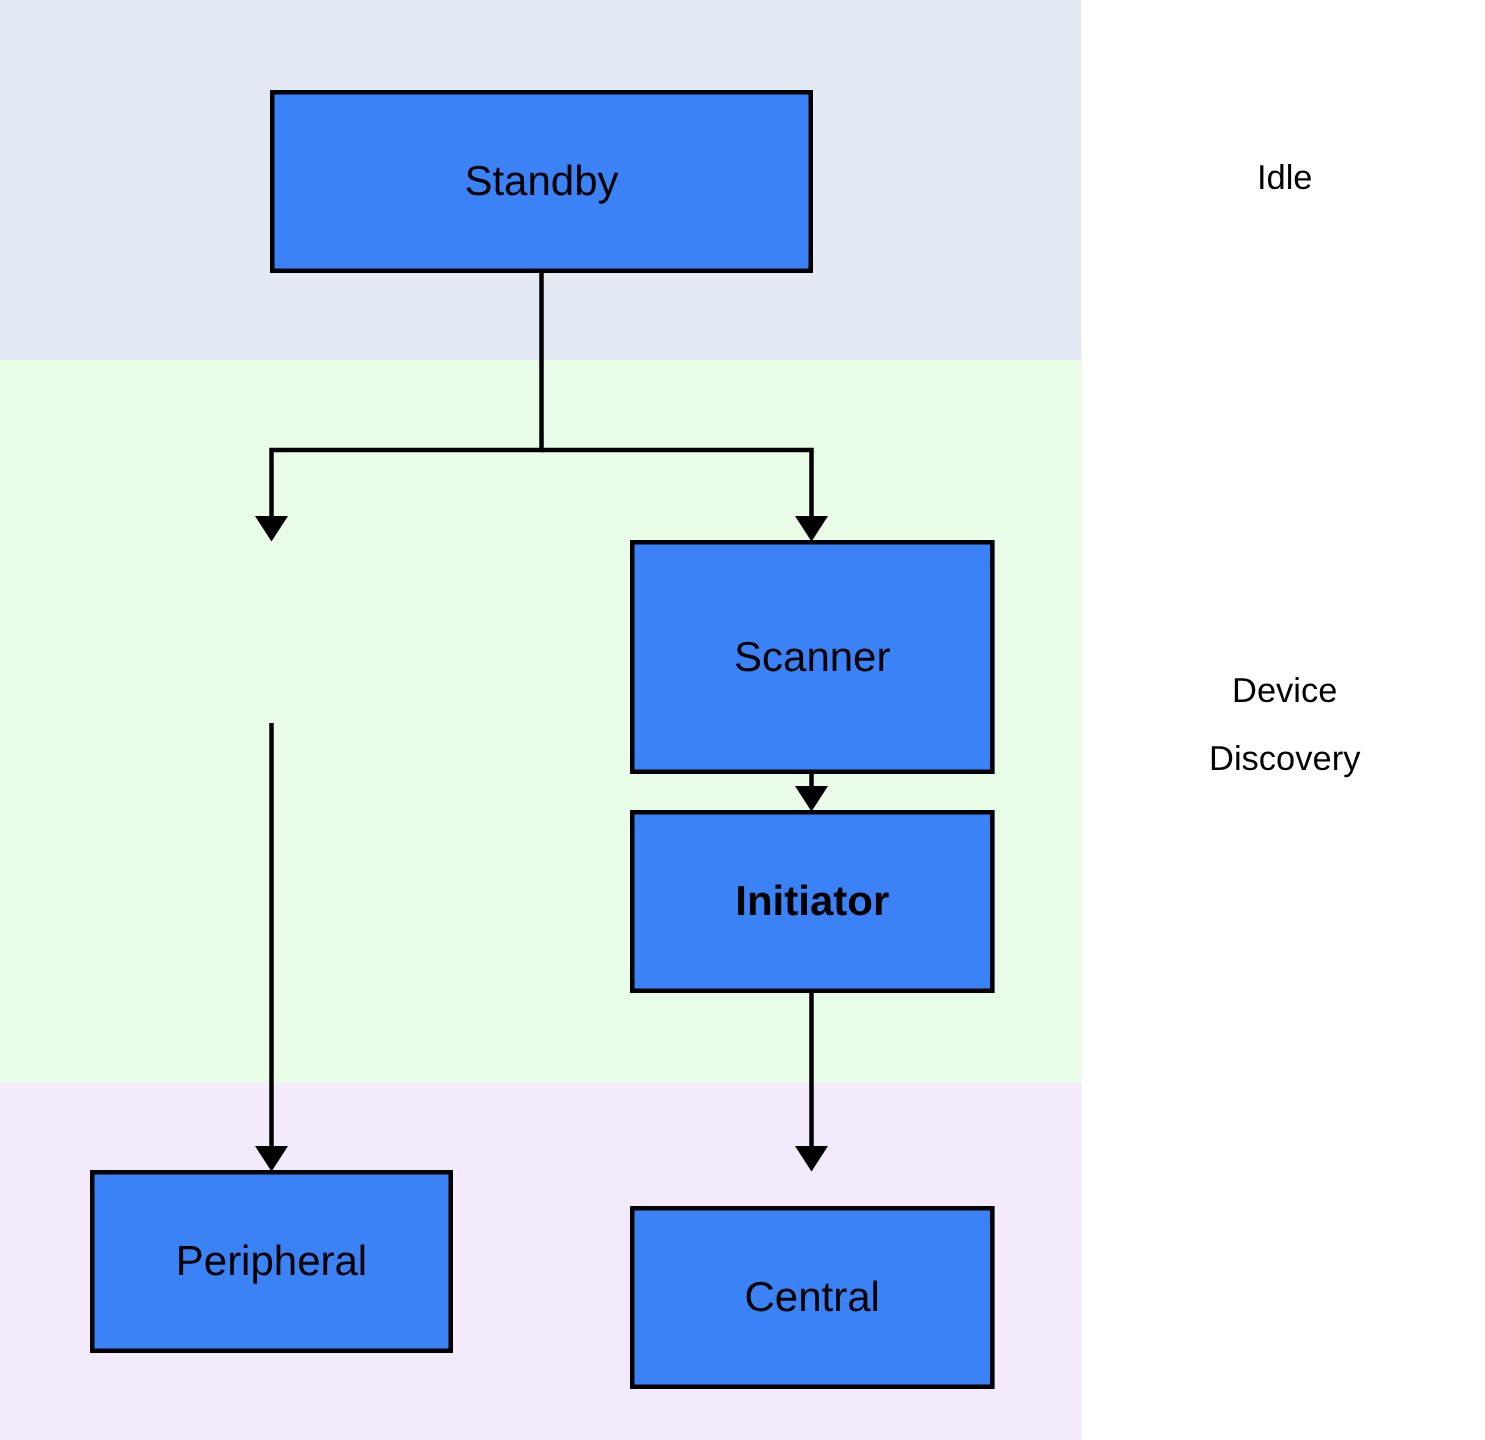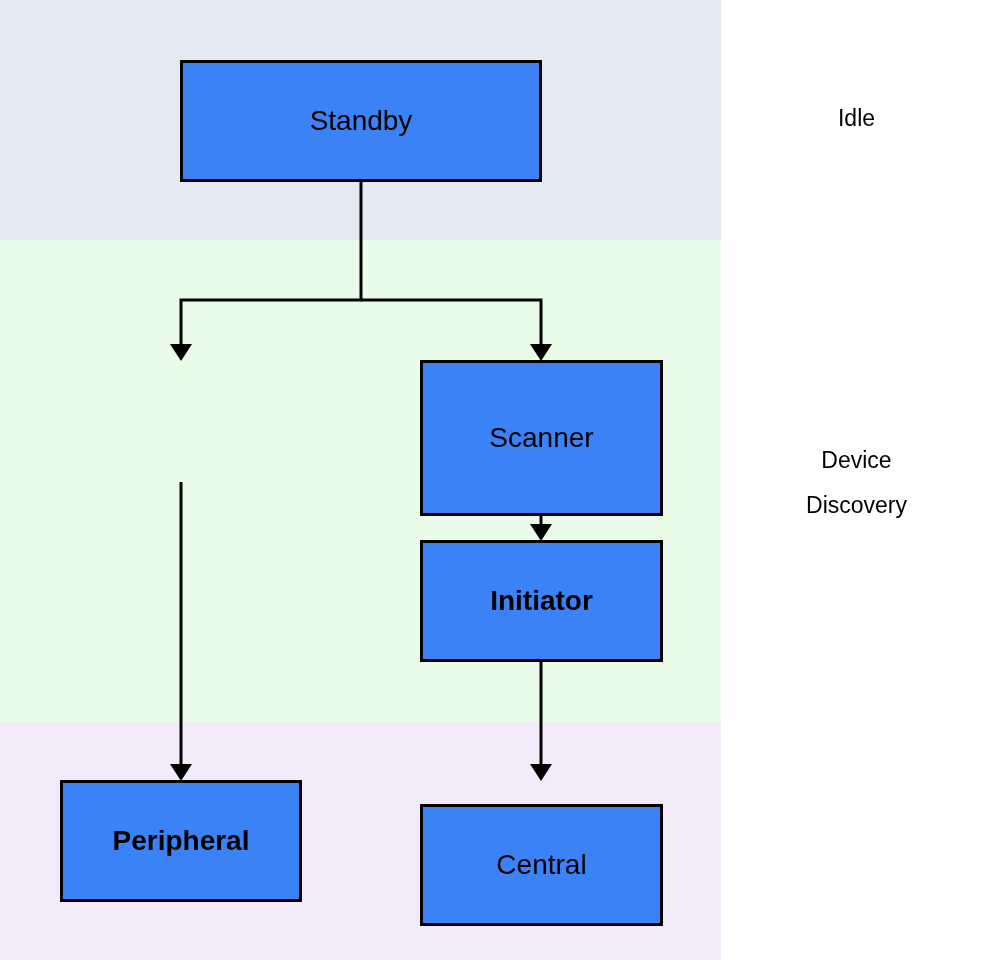--- a/index.html
+++ b/index.html
@@ -48,21 +48,21 @@
     display: flex;
     align-items: center;
     justify-content: center;
     font-size: 28px;
     color: #000000;
   }
   #node-standby    { left: 180px; top: 60px;  width: 362px; height: 122px; }
   #node-advertiser { left: 60px;  top: 360px; width: 242px; height: 122px; }
   #node-scanner    { left: 420px; top: 360px; width: 243px; height: 156px; }
   #node-initiator  { left: 420px; top: 540px; width: 243px; height: 122px; font-weight: bold; }
-  #node-peripheral { left: 60px;  top: 780px; width: 242px; height: 122px; font-weight: bold; }
+  #node-peripheral { left: 60px;  top: 780px; width: 242px; height: 122px; }
   #node-central    { left: 420px; top: 780px; width: 243px; height: 122px; margin-top: 24px; }
 
   #edges {
     position: absolute;
     left: 0;
     top: 0;
     width: 990px;
     height: 960px;
     pointer-events: none;
   }

